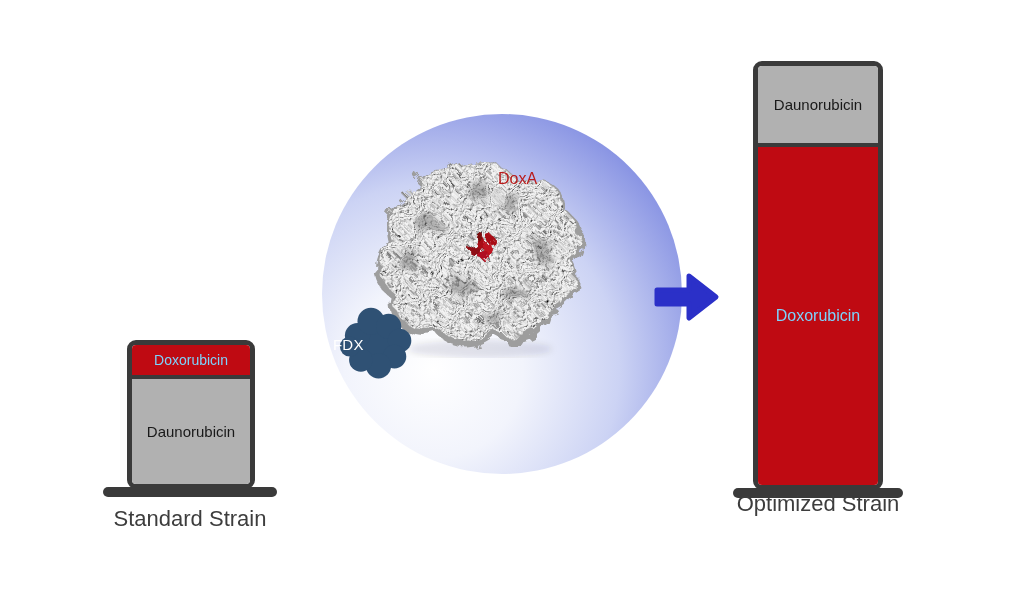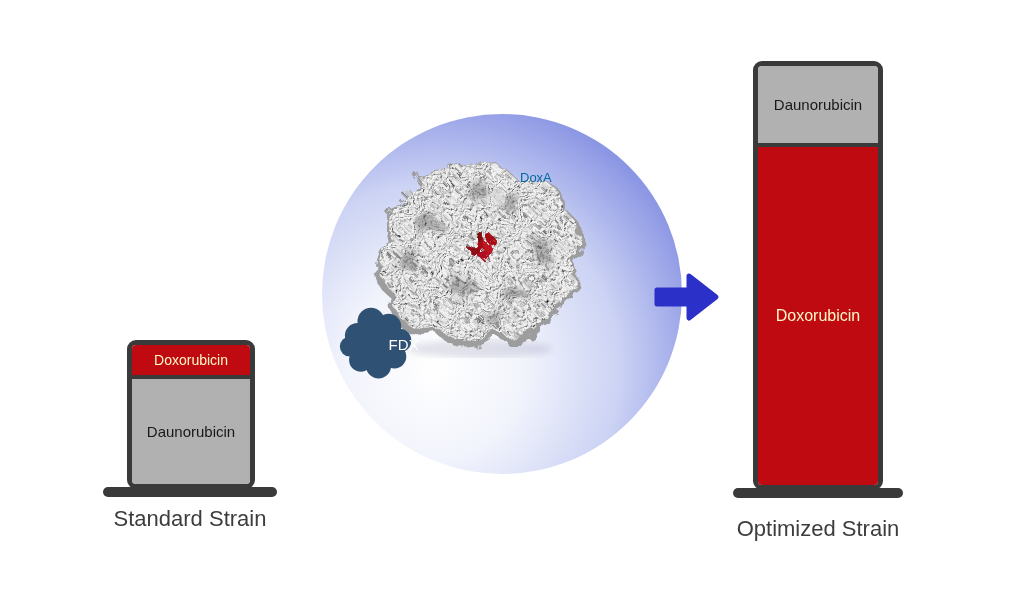--- a/index.html
+++ b/index.html
@@ -11,24 +11,24 @@
 
   
   .halo{
     position:absolute;left:322px;top:114px;width:360px;height:360px;border-radius:50%;
     background:radial-gradient(circle at 31% 71%,
       #ffffff 0%, #f2f4fc 25%, #ccd3f4 52%, #8c97e4 78%, var(--halo-blue) 100%);
   }
 
   
   .protein{position:absolute;left:355px;top:148px;width:250px;height:210px}
-  .doxa-label{position:absolute;left:520px;top:170px;font-size:13px;color:#0369a1}
+  .doxa-label{position:absolute;left:498px;top:170px;font-size:16px;color:#b91c1c}
 
   
-  .blob{position:absolute;display:flex;align-items:center;justify-content:flex-end}
+  .blob{position:absolute;display:flex;align-items:center;justify-content:flex-start}
   .blob svg{position:absolute;left:0;top:0;width:100%;height:100%}
   .blob-label{position:relative;color:#ffffff;font-size:15px;font-weight:500;letter-spacing:.2px}
   .blob.fdx{left:333px;top:307px;width:86px;height:74px}
   .blob.fdr{left:388px;top:360px;width:90px;height:78px}
   .blob.dnrv{left:549px;top:304px;width:88px;height:76px}
   .fill-fdx{fill:var(--fdx-blue)}
   .fill-fdr{fill:var(--fdr-purple)}
   .fill-dnrv{fill:var(--dnrv-magenta)}
 
   
@@ -36,34 +36,34 @@
   .arrow polygon{fill:var(--arrow-blue);stroke:var(--arrow-blue);stroke-width:5;stroke-linejoin:round;stroke-linecap:round}
 
   
   .bar{
     position:absolute;border:5px solid var(--bar-border);border-radius:9px;
     overflow:hidden;display:flex;flex-direction:column;background:#ffffff;
   }
   .bar.standard{left:127px;top:340px;width:128px;height:149px}
   .bar.optimized{left:753px;top:61px;width:130px;height:429px}
   .segment{display:flex;align-items:center;justify-content:center;font-size:15px}
-  .seg-red{background:var(--doxorubicin-red);color:#fef9c3}
+  .seg-red{background:var(--doxorubicin-red);color:#7dd3fc}
   .seg-gray{background:var(--daunorubicin-gray);color:#191919}
   .standard .seg-red{height:34px;flex:0 0 auto;border-bottom:4px solid var(--bar-border);font-size:14px}
   .standard .seg-gray{flex:1}
   .optimized .seg-gray{height:81px;flex:0 0 auto;border-bottom:4px solid var(--bar-border)}
   .optimized .seg-red{flex:1;font-size:16px}
 
   .base{position:absolute;height:10px;background:var(--bar-border);border-radius:5px}
   .base-std{left:103px;top:487px;width:174px}
   .base-opt{left:733px;top:488px;width:170px}
 
   .strain-label{position:absolute;font-size:22px;color:#3d3d3d;text-align:center}
   .std-label{left:85px;top:506px;width:210px}
-  .opt-label{left:710px;top:516px;width:216px}
+  .opt-label{left:710px;top:491px;width:216px}
 
   .defs-holder{position:absolute;width:0;height:0;overflow:hidden}
 </style>
 </head>
 <body>
 
 <svg class="defs-holder" aria-hidden="true">
   <defs>
     <g id="cloud">
       <circle cx="0" cy="0" r="26"></circle>

